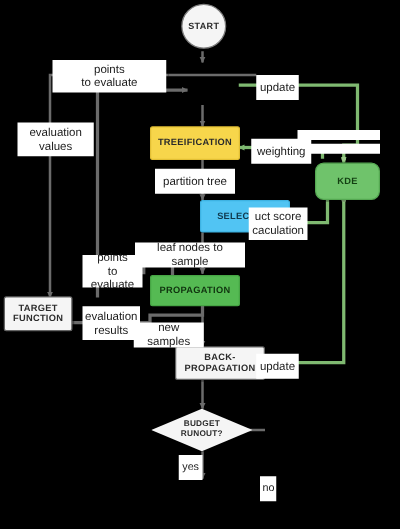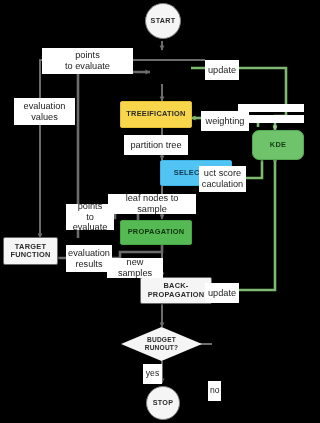--- a/index.html
+++ b/index.html
@@ -186,21 +186,20 @@
 FUNCTION</div>
 
   <div class="node proc proc-kde" style="left:252px;top:130px;width:52px;height:30px;">KDE</div>
 
   <div class="diamond-wrap" style="left:121px;top:327px;width:81px;height:34px;">
     <div class="diamond-shape"></div>
     <div class="diamond-label">BUDGET
 RUNOUT?</div>
   </div>
 
-  <div class="node term" style="left:146px;top:386px;width:34px;height:34px;">STOP</div>
 
   <div class="elabel" style="left:42px;top:48px;width:91px;height:26px;">points
 to evaluate</div>
 
   <div class="elabel" style="left:14px;top:98px;width:61px;height:27px;">evaluation
 values</div>
 
   <div class="elabel" style="left:205px;top:60px;width:34px;height:15px;">update</div>
 
   <div class="blank-label" style="left:238px;top:104px;width:66px;height:8px;"></div>

